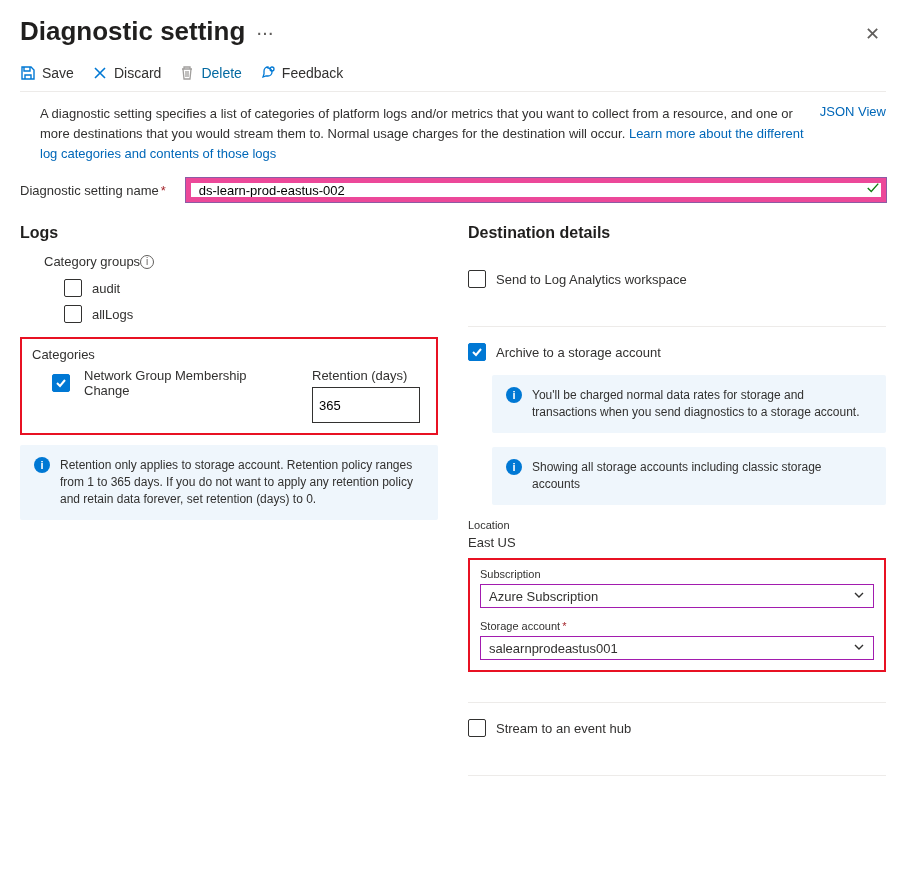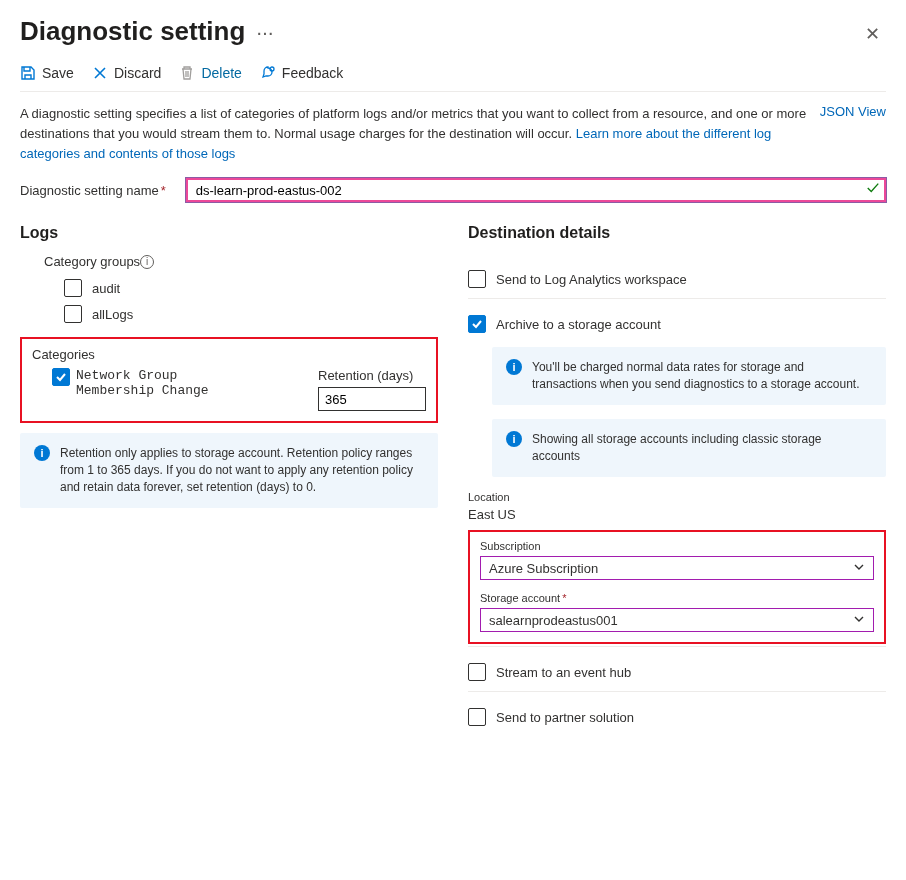--- a/index.html
+++ b/index.html
@@ -20,31 +20,31 @@
 
   .toolbar {
     display: flex; align-items: center; gap: 18px;
     padding: 14px 0 10px 0;
     border-bottom: 1px solid #edebe9;
   }
   .tb-item { display: flex; align-items: center; gap: 6px; cursor: pointer; color: #323130; }
   .tb-item.disabled { color: #0369a1; cursor: default; }
   .tb-icon { width: 16px; height: 16px; display: inline-block; }
 
-  .desc-row { display: flex; padding-top: 12px; }
+  .desc-row { display: flex; padding-top: 12px; margin-left: 20px; }
   .desc-text { flex: 1; line-height: 20px; font-size: 13px; }
   .link { color: #0067b8; text-decoration: none; cursor: pointer; }
   .json-view { color: #0067b8; white-space: nowrap; cursor: pointer; font-size: 13px; }
 
   .name-row { display: flex; align-items: center; gap: 20px; margin-top: 14px; }
   .name-label { white-space: nowrap; font-size: 13px; }
   .req { color: #a4262c; margin-left: 2px; }
   .name-input-wrap { position: relative; flex: 1; }
   .name-input {
-    width: 100%; padding: 4px 28px 4px 8px; border: 2px solid #ec4899;
+    width: 100%; padding: 4px 28px 4px 8px; border: 5px solid #ec4899;
     font-size: 13px; height: 24px; line-height: 16px;
     outline: 1px solid #8c5ba5;
   }
   .valid-mark { position: absolute; right: 6px; top: 3px; color: #107c10; }
 
   .cols { display: flex; gap: 30px; margin-top: 22px; }
   .col { flex: 1; min-width: 0; }
   h2 { font-size: 16px; font-weight: 600; margin: 0 0 12px 0; color: #201f1e; }
 
   .indent { padding-left: 24px; }
@@ -55,35 +55,35 @@
   .cb {
     width: 18px; height: 18px; border: 1px solid #323130; border-radius: 2px;
     display: inline-flex; align-items: center; justify-content: center;
     cursor: pointer; flex-shrink: 0;
   }
   .cb.checked { background: #0078d4; border-color: #0078d4; }
   .cb.checked svg { display: block; }
   .cb svg { display: none; }
   .cb-label { font-size: 13px; }
 
-  .red-box { border: 2px solid #e81123; padding: 8px 10px 10px 10px; margin-top: 14px; }
+  .red-box { border: 2px solid #e81123; padding: 8px 16px 10px 10px; margin-top: 14px; }
   .cat-row { display: flex; align-items: flex-start; justify-content: space-between; gap: 10px; }
-  .cat-left { display: flex; align-items: flex-start; gap: 6px; flex: 1; font-family: Liberation Mono, monospace; }
+  .cat-left { display: flex; align-items: center; gap: 14px; flex: 1; }
   .ret-col { text-align: left; }
   .ret-label { font-size: 13px; margin-bottom: 4px; }
-  .ret-input { width: 108px; padding: 3px 6px; border: 1px solid #323130; font-size: 13px; height: 24px; }
+  .ret-input { width: 108px; padding: 3px 6px; border: 1px solid #323130; font-size: 13px; height: 36px; }
 
   .info-box {
     background: #eff6fc; display: flex; gap: 10px; padding: 12px 14px;
     font-size: 12px; line-height: 17px; margin-top: 10px; border-radius: 2px;
   }
   .info-box.nested { margin: 14px 0 0 24px; }
   .info-ico { width: 16px; height: 16px; background:#0078d4; border-radius:50%; color:#fff; font-size:11px; font-weight:700; display:flex;align-items:center;justify-content:center; flex-shrink:0;}
 
-  .dest-section { padding: 8px 0 2px 0; border-bottom: 1px solid #edebe9; }
+  .dest-section { padding: 8px 0 30px 0; border-bottom: 1px solid #edebe9; }
   .dest-section.noline { border-bottom: none; }
 
   .field-group { margin-top: 14px; padding-left: 0; }
   .field-label { font-size: 11px; margin-bottom: 4px; }
   .static-val { font-size: 13px; margin-bottom: 8px; }
   .select {
     display: flex; align-items: center; justify-content: space-between;
     border: 1px solid #a21caf; padding: 3px 8px; height: 24px; font-size: 13px;
     cursor: pointer; background: #fff;
   }
@@ -257,20 +257,14 @@
       </div>
     </div>
 
     <div class="dest-section">
       <div class="cb-row">
         <span class="cb"></span>
         <span class="cb-label">Stream to an event hub</span>
       </div>
     </div>
 
-    <div class="dest-section noline">
-      <div class="cb-row">
-        <span class="cb"></span>
-        <span class="cb-label">Send to partner solution</span>
-      </div>
-    </div>
   </div>
 </div>
 
 </body></html>

